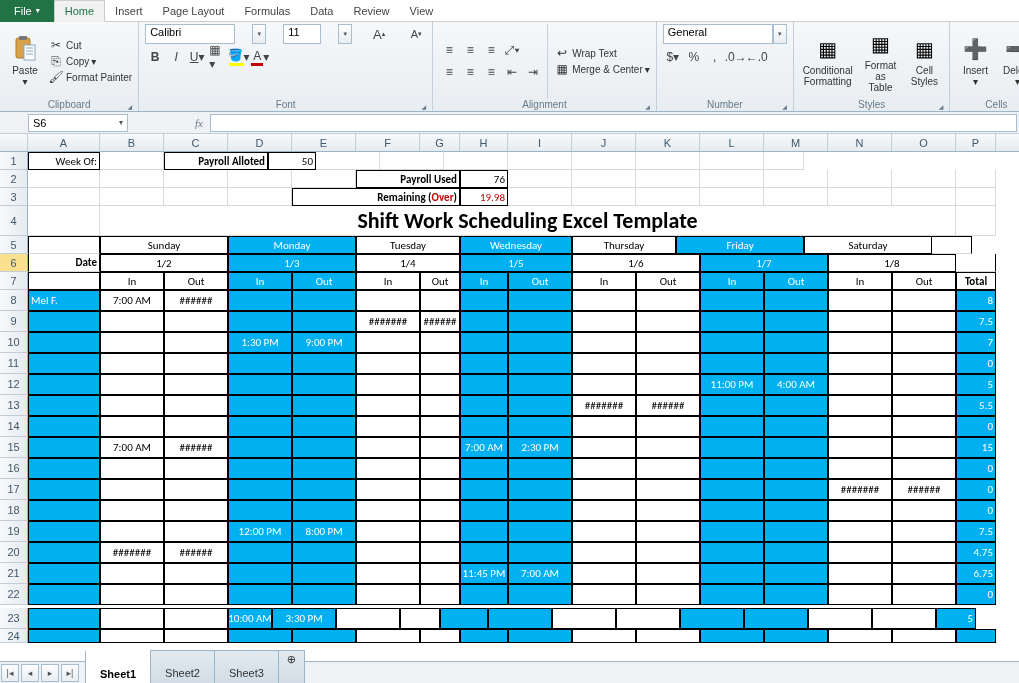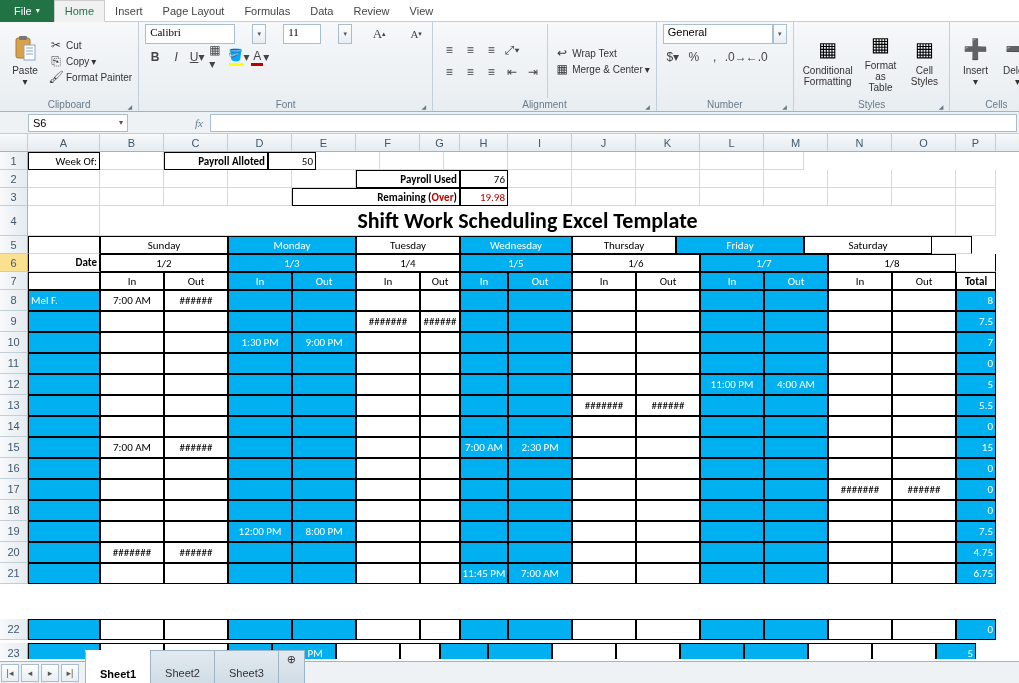--- a/index.html
+++ b/index.html
@@ -107,21 +107,21 @@
             <span class="icn">🖌</span>
             <span>Format Painter</span>
           </div>
       </div>
     </div>
     <div class="group-label">Clipboard</div>
   </div>
 
   <div class="group">
     <div class="group-body" style="flex-direction:column;gap:3px;">
-      <div style="display:flex;gap:17px;align-items:center;font-family:Liberation Serif, serif;">
+      <div style="display:flex;gap:17px;align-items:center;">
         <div class="font-box">Calibri</div>
           <div class="dd-btn">▾</div>
         <div class="size-box">11</div>
           <div class="dd-btn">▾</div>
         <div class="sq" style="font-size:13px;">A<sup style="font-size:7px;">▴</sup></div>
         <div class="sq" style="font-size:11px;">A<sup style="font-size:7px;">▾</sup></div>
       </div>
       <div class="btn-grid">
         <div class="sq">
             <b>B</b>
@@ -605,21 +605,21 @@
         <div class="cell black-border center cyan" style="width: 48px; height: 21px; color: rgb(255, 255, 255);">11:45 PM</div>
         <div class="cell black-border center cyan" style="width: 64px; height: 21px; color: rgb(255, 255, 255);">7:00 AM</div>
         <div class="cell black-border center " style="width: 64px; height: 21px;"></div>
         <div class="cell black-border center " style="width: 64px; height: 21px;"></div>
         <div class="cell black-border center cyan" style="width: 64px; height: 21px;"></div>
         <div class="cell black-border center cyan" style="width: 64px; height: 21px;"></div>
         <div class="cell black-border center " style="width: 64px; height: 21px;"></div>
         <div class="cell black-border center " style="width: 64px; height: 21px;"></div>
         <div class="cell cyan black-border right" style="width: 40px; height: 21px;">6.75</div>
       </div>
-      <div class="row" style="height: 24px; margin-top: 35px;">
+      <div class="row" style="height: 24px;">
         <div class="row-h" style="height: 21px;">22</div>
         <div class="cell cyan black-border" style="width: 72px; height: 21px;"></div>
         <div class="cell black-border center " style="width: 64px; height: 21px;"></div>
         <div class="cell black-border center " style="width: 64px; height: 21px;"></div>
         <div class="cell black-border center cyan" style="width: 64px; height: 21px;"></div>
         <div class="cell black-border center cyan" style="width: 64px; height: 21px;"></div>
         <div class="cell black-border center " style="width: 64px; height: 21px;"></div>
         <div class="cell black-border center " style="width: 40px; height: 21px;"></div>
         <div class="cell black-border center cyan" style="width: 48px; height: 21px;"></div>
         <div class="cell black-border center cyan" style="width: 64px; height: 21px;"></div>

